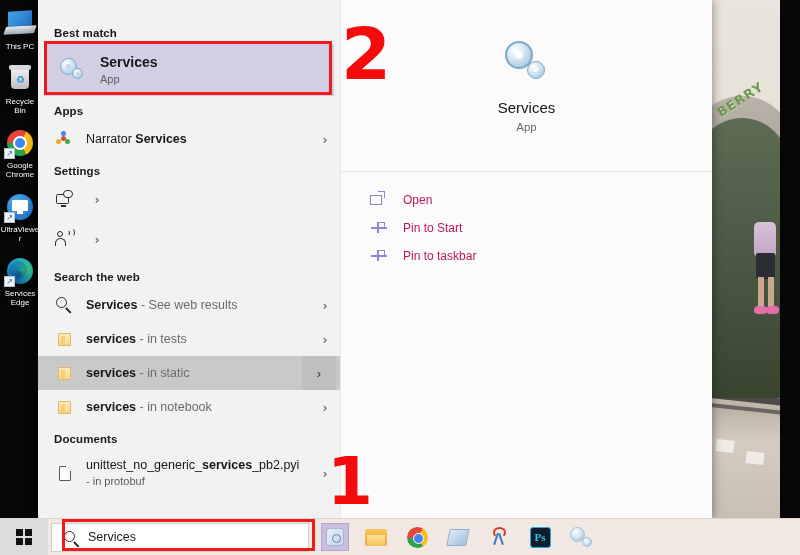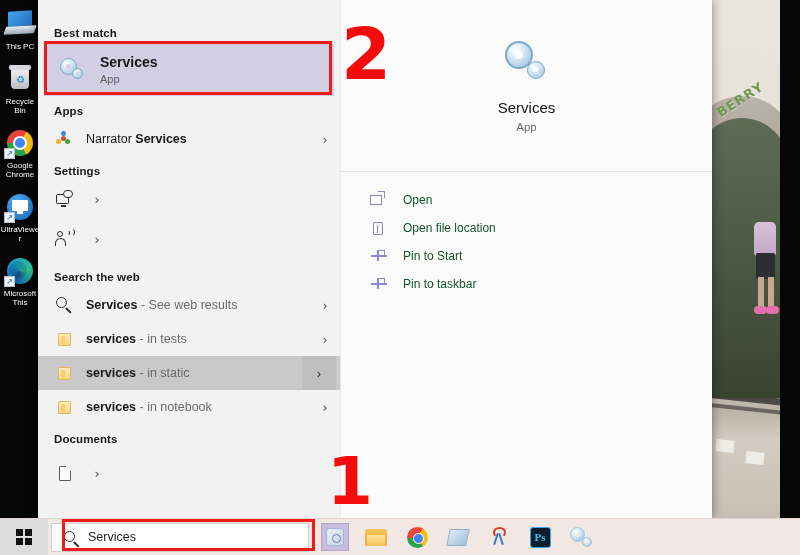--- a/index.html
+++ b/index.html
@@ -306,21 +306,21 @@
 
   .actions { padding-top: 14px; }
   .action-row {
     display: flex; align-items: center; height: 28px;
     padding-left: 28px; cursor: default;
   }
   .action-ico {
     width: 22px; min-width: 22px; height: 18px; margin-right: 12px;
     position: relative;
   }
-  .action-label { font-size: 12px; color: #14532d; }
+  .action-label { font-size: 12px; color: #be185d; }
 
   .aw-open-box {
     position: absolute; left: 1px; top: 4px; width: 12px; height: 10px;
     border: 1.4px solid #8b86d6;
   }
   .aw-open-arrow {
     position: absolute; left: 9px; top: 0px; width: 7px; height: 7px;
   }
   .aw-shield {
     position: absolute; left: 5px; top: 4px; width: 10px; height: 11px;
@@ -508,21 +508,21 @@
         </div>
         <div class="label">UltraViewer</div>
       </div>
 
       <div class="desk-icon">
         <div class="glyph">
           <div class="ic-edge"></div>
             <div class="ic-edge-c"></div>
           <div class="ic-shortcut">↗</div>
         </div>
-        <div class="label">Microsoft This</div>
+        <div class="label">Services Edge</div>
       </div>
 
     </div>
   </div>
 
   <div class="search-panel">
     <div class="accent-bar"></div>
 
     <div class="results-col">
 
@@ -637,20 +637,24 @@
       </div>
 
       <div class="section-head">Documents</div>
 
       <div class="res-row tall">
         <div class="res-ico">
           <div style="position:relative;width:20px;height:20px;">
               <div class="doc"></div>
             </div>
         </div>
+        <div class="res-text">
+          <div class="res-title"><span>unittest_no_generic_</span><b>services</b><span>_pb2.pyi</span></div>
+          <div class="res-sub">- in protobuf</div>
+        </div>
         <div class="chev">›</div>
       </div>
 
     </div>
 
     <div class="preview-col">
       <div class="preview-head">
         <div class="preview-gears">
           <div class="gear" style="left:4px;top:2px;width:28px;height:28px;border-width:2px;">
             <div class="gear-hole" style="left:8px;top:8px;width:8px;height:8px;background:#fbfbfb;"></div>
@@ -667,26 +671,20 @@
 
         <div class="action-row">
           <div class="action-ico">
             <div class="aw-open-box"></div>
             <div class="aw-open-arrow" style="border-top:1.4px solid #8b86d6;border-right:1.4px solid #8b86d6;transform:rotate(0deg);"></div>
           </div>
           <div class="action-label">Open</div>
         </div>
 
 
-        <div class="action-row">
-          <div class="action-ico">
-            <div class="aw-folder"></div>
-          </div>
-          <div class="action-label">Open file location</div>
-        </div>
 
         <div class="action-row">
           <div class="action-ico">
             <div class="aw-pin-h"></div>
               <div class="aw-pin-stem"></div>
               <div class="aw-pin-flag"></div>
           </div>
           <div class="action-label">Pin to Start</div>
         </div>
 

